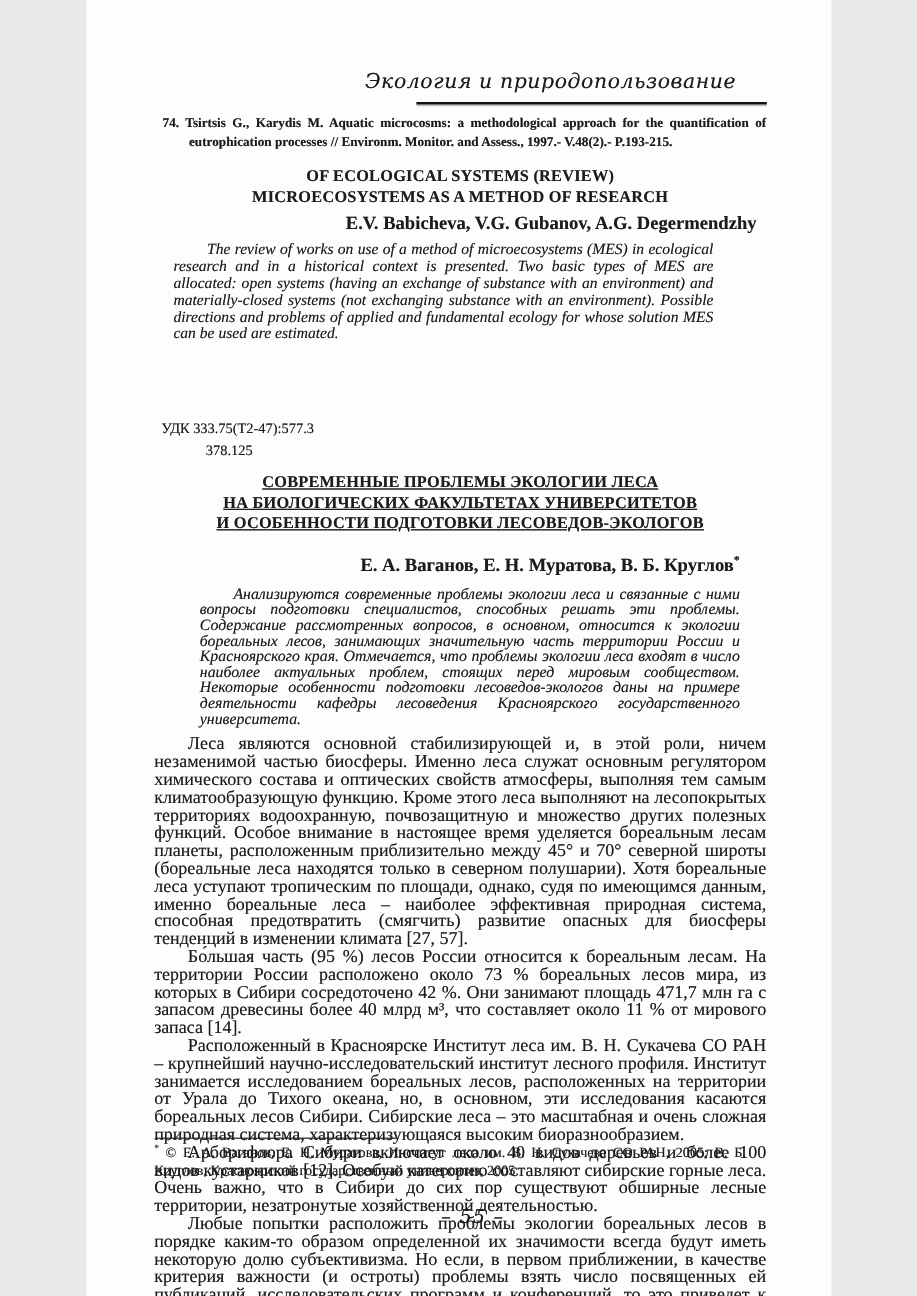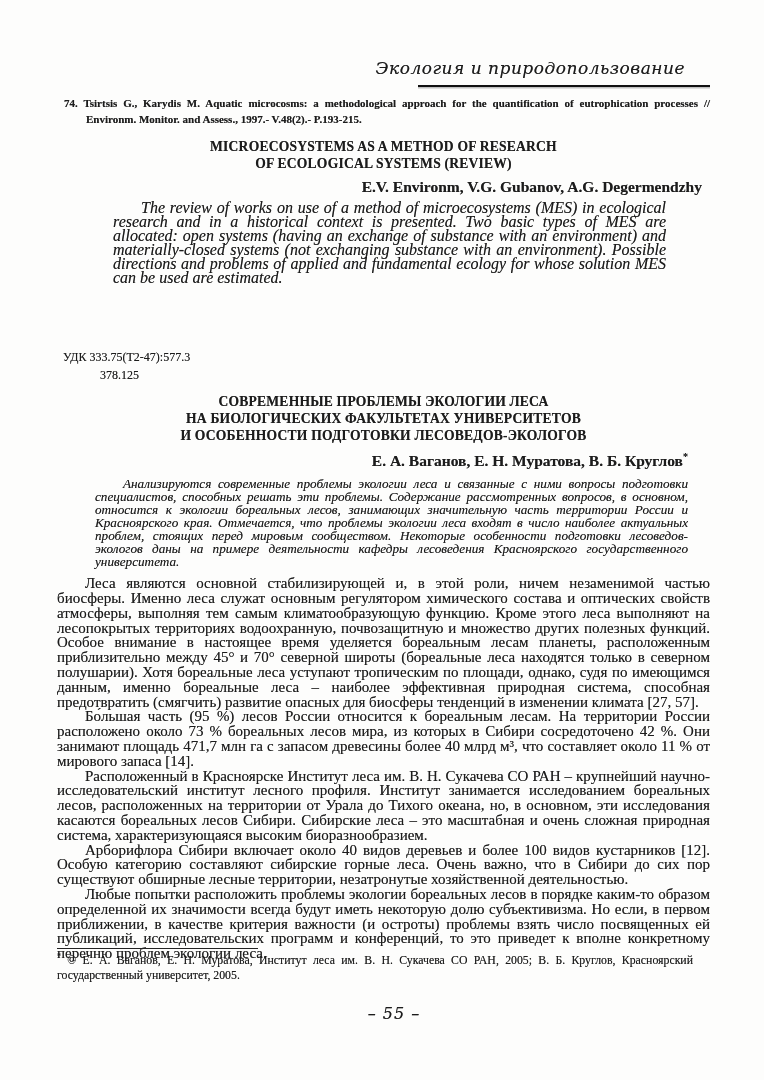--- a/index.html
+++ b/index.html
@@ -2,21 +2,21 @@
 <html lang="ru"><head>
 <meta charset="utf-8">
 <style>
   html, body {
     margin: 0;
     padding: 0;
     background: #e9e9e9;
   }
   .page {
     position: relative;
-    width: 764px;
+    width: 621px;
     height: 1080px;
     margin: 0 auto;
     background: #fdfdfc;
     color: #1c1c1c;
     font-family: "Liberation Serif", "DejaVu Serif", serif;
     overflow: hidden;
     box-sizing: border-box;
     padding: 0 54px 0 57px;
     text-shadow: 0 0 0.35px rgba(20,20,20,0.55);
   }
@@ -67,45 +67,46 @@
     font-weight: bold;
     font-size: 15.5px;
     line-height: 18px;
   }
   .abstract {
     font-style: italic;
     text-align: justify;
     text-indent: 28px;
   }
   .en-abstract {
-    margin: 5px 44px 0 56px;
-    font-size: 16px;
+    margin: 5px 44px 0 16px;
+    font-size: 13px;
     line-height: 14.1px;
   }
   
   .udk {
     margin-top: 62px;
     margin-left: 6px;
     font-size: 12px;
     line-height: 18px;
   }
   .udk-line2 {
     margin-left: 37px;
   }
   
   .ru-title {
     margin-top: 9px;
     text-align: center;
     font-weight: bold;
     font-size: 13.6px;
     line-height: 17px;
     letter-spacing: 0.2px;
+    text-decoration: underline;
   }
   .ru-authors {
-    margin-top: 8px;
+    margin-top: 19px;
     text-align: right;
     padding-right: 22px;
     font-weight: bold;
     font-size: 15.5px;
     line-height: 18px;
   }
   .ru-authors sup {
     font-size: 10px;
     vertical-align: super;
     line-height: 0;
@@ -168,25 +169,25 @@
 <div class="page">
 
   <div class="running-head">
     <div class="journal-title">Экология и природопользование</div>
     <div class="head-rule"></div>
   </div>
 
   <p class="reference"><span>74.</span> <span>Tsirtsis G., Karydis M. Aquatic microcosms: a methodological approach for the quantification of eutrophication processes // Environm. Monitor. and Assess., 1997.- V.48(2).- P.193-215.</span></p>
 
   <div class="en-title">
+    <div>OF ECOLOGICAL SYSTEMS (REVIEW)</div>
     <div>MICROECOSYSTEMS AS A METHOD OF RESEARCH</div>
-    <div>OF ECOLOGICAL SYSTEMS (REVIEW)</div>
-  </div>
-
-  <div class="en-authors">E.V. Environm, V.G. Gubanov, A.G. Degermendzhy</div>
+  </div>
+
+  <div class="en-authors">E.V. Babicheva, V.G. Gubanov, A.G. Degermendzhy</div>
 
   <p class="abstract en-abstract">The review of works on use of a method of microecosystems (MES) in ecological research and in a historical context is presented. Two basic types of MES are allocated: open systems (having an exchange of substance with an environment) and materially-closed systems (not exchanging substance with an environment). Possible directions and problems of applied and fundamental ecology for whose solution MES can be used are estimated.</p>
 
   <div class="udk">
     <div class="udk-line1">УДК 333.75(Т2-47):577.3</div>
     <div class="udk-line2">378.125</div>
   </div>
 
   <div class="ru-title">
     <div>СОВРЕМЕННЫЕ ПРОБЛЕМЫ ЭКОЛОГИИ ЛЕСА</div>

